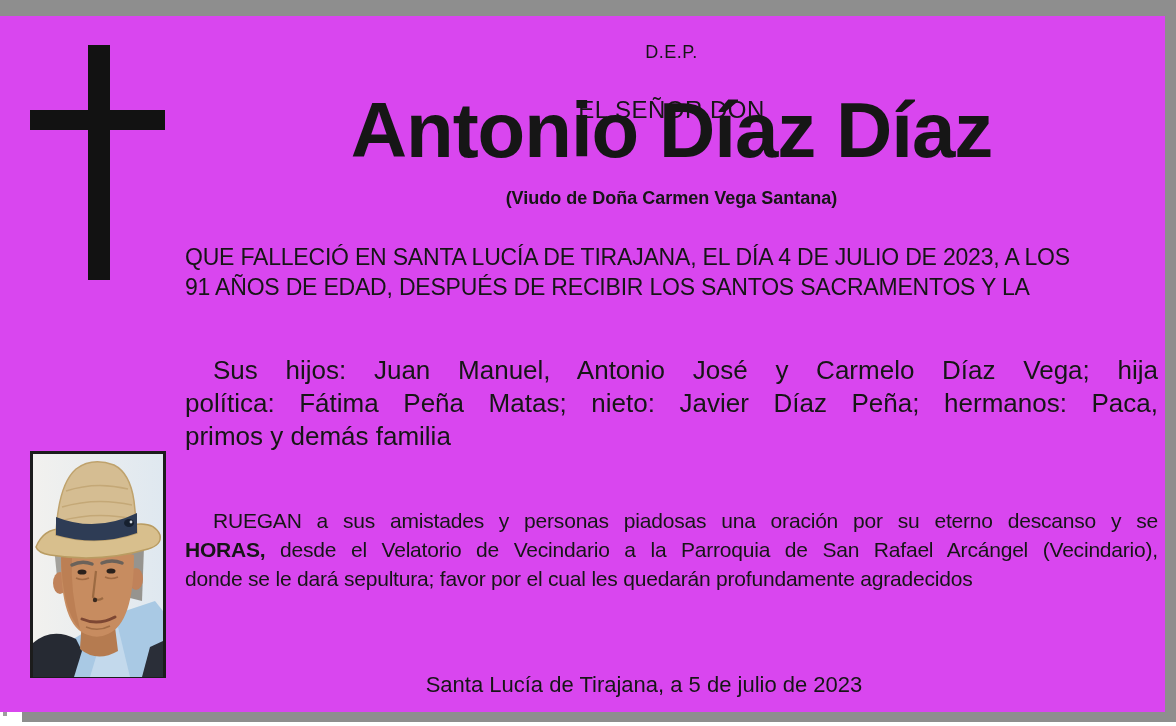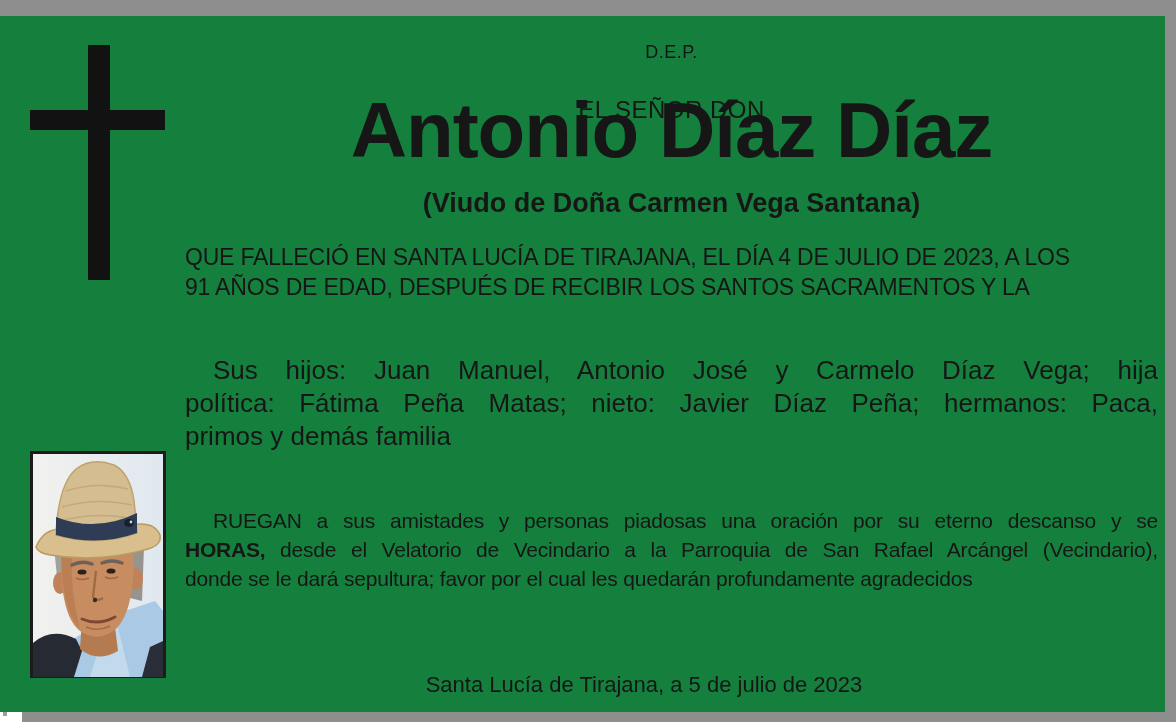--- a/index.html
+++ b/index.html
@@ -11,31 +11,31 @@
     overflow: hidden;
     font-family: "Liberation Sans", sans-serif;
     color: #161616;
   }
   
   .frame-top    { position: absolute; left: 0; top: 0; width: 1176px; height: 16px; background: #8e8e8e; }
   .frame-right  { position: absolute; right: 0; top: 0; width: 11px; height: 722px; background: #8e8e8e; }
   .frame-bottom { position: absolute; left: 22px; top: 712px; width: 1154px; height: 10px; background: #8e8e8e; }
   .frame-left   { position: absolute; left: 3px; top: 16px; width: 4px; height: 700px; background: #9d9d9d; }
 
-  .card { position: absolute; left: 0; top: 16px; width: 1165px; height: 696px; background: #15803d; }
+  .card { position: absolute; left: 0; top: 16px; width: 1165px; height: 696px; background: #d946ef; }
 
   .cross { position: absolute; left: 28px; top: 26px; }
   .photo { position: absolute; left: 30px; top: 435px; }
 
   .col { position: absolute; left: 185px; top: 0; width: 973px; }
 
   .dep        { position: absolute; top: 26px;  width: 100%; text-align: center; font-size: 18px; letter-spacing: .5px; }
   .honorific  { position: absolute; top: 50px;  width: 100%; text-align: center; font-size: 24px; letter-spacing: .5px; margin-top: 30px; }
   .big-name   { position: absolute; top: 72px;  width: 100%; text-align: center; font-size: 78px; font-weight: bold; letter-spacing: -1px; line-height: 1.1; }
-  .spouse     { position: absolute; top: 172px; width: 100%; text-align: center; font-size: 27px; font-weight: bold; }
+  .spouse     { position: absolute; top: 172px; width: 100%; text-align: center; font-size: 18px; font-weight: bold; }
   .death      { position: absolute; top: 226px; width: 100%; text-align: left; font-size: 23px; line-height: 30px; letter-spacing: -0.2px; }
   .family     { position: absolute; top: 338px; width: 100%; font-size: 26px; line-height: 33px; }
   .request    { position: absolute; top: 490px; width: 100%; font-size: 21px; line-height: 29px; letter-spacing: -0.2px; }
   .closing    { position: absolute; top: 656px; width: 100%; text-align: center; padding-right: 55px; box-sizing: border-box; font-size: 22px; }
 
   .jline { text-align: justify; text-align-last: justify; white-space: normal; }
   .jline.last { text-align-last: left; }
   .jline.indent { padding-left: 28px; }
   .request b, .family b { font-weight: bold; }
 </style>

